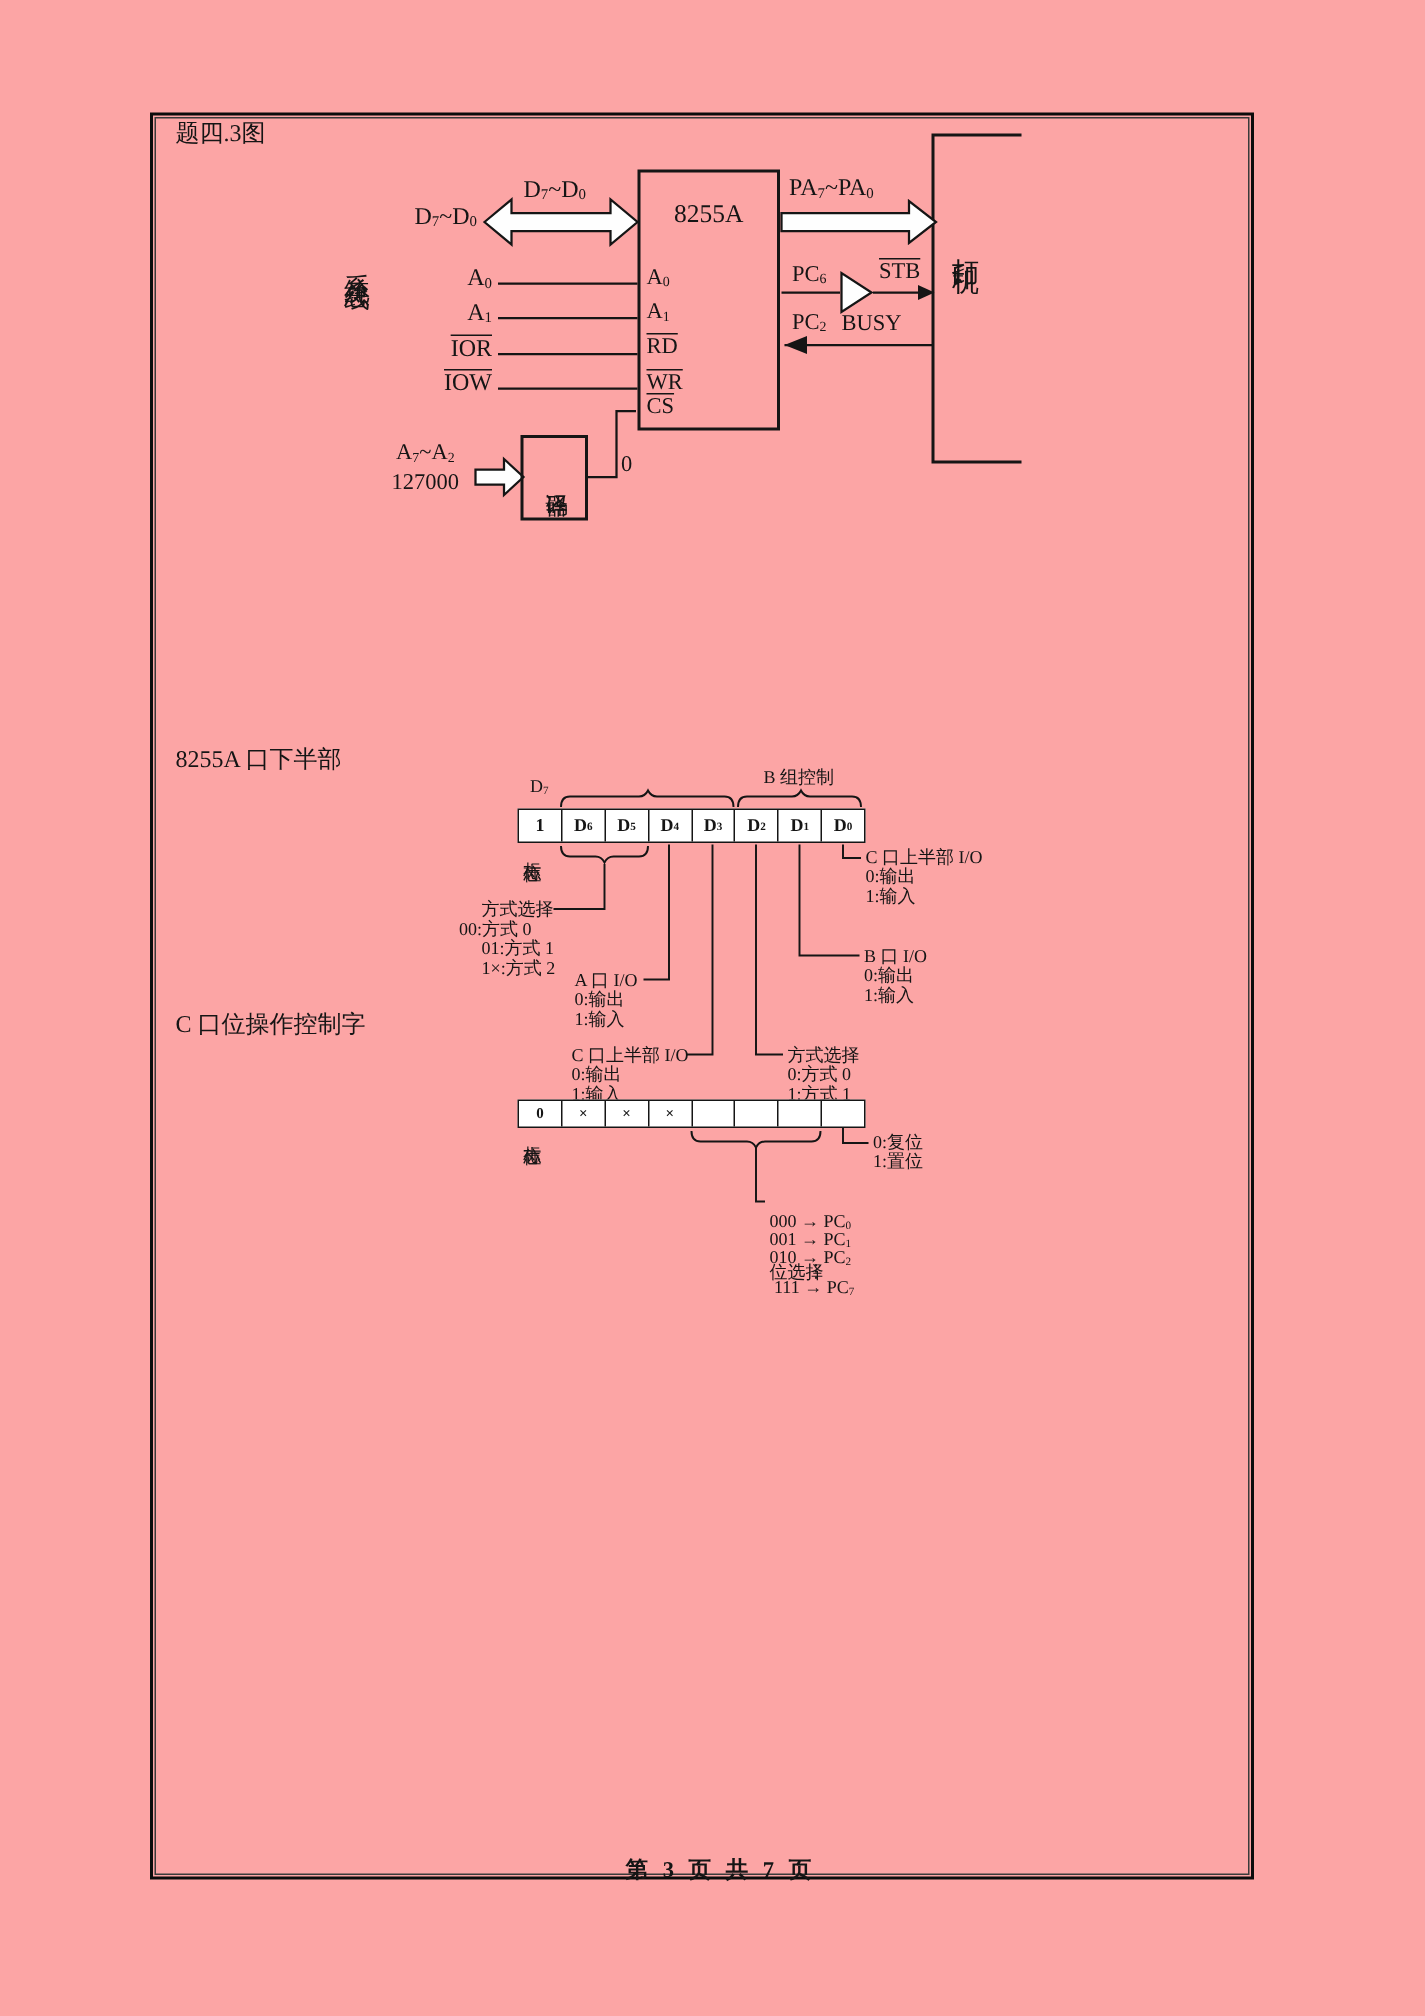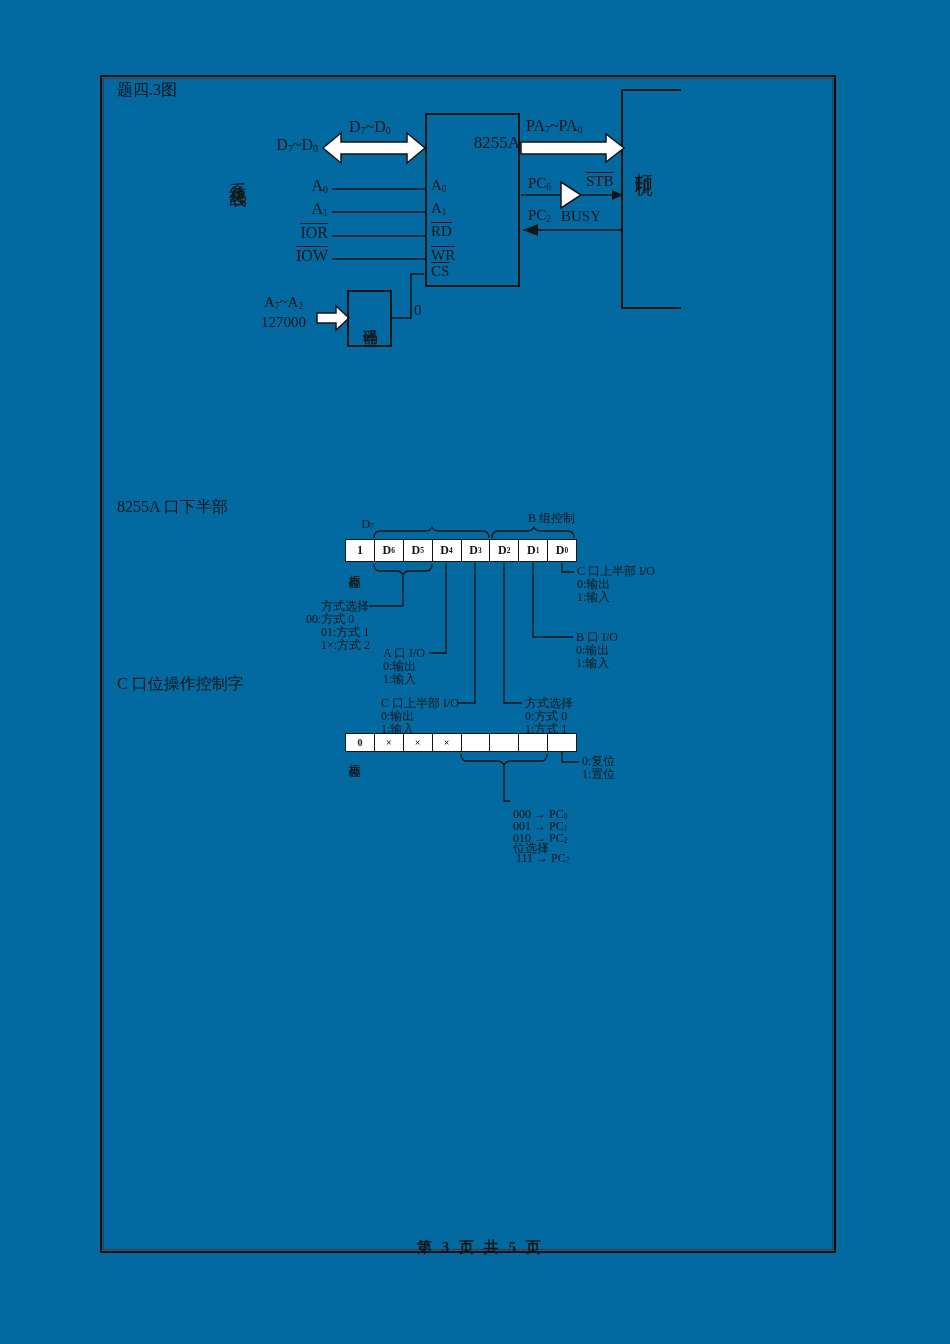--- a/index.html
+++ b/index.html
@@ -1,25 +1,25 @@
 <!DOCTYPE html>
 <html><head>
 <meta charset="utf-8">
 <style>
   html,body{margin:0;padding:0;background:#fff;}
-  .page{position:relative;width:950px;height:1344px;background:#0369a1;overflow:hidden;
+  .page{position:relative;width:950px;height:1344px;background:#fca5a5;overflow:hidden;
         font-family:"Liberation Serif","DejaVu Serif",serif;color:#151515;}
   .frame{position:absolute;left:100px;top:75px;width:736px;height:1178px;border:2px solid #0c0c0c;box-sizing:border-box;}
   .frame-in{position:absolute;left:1px;top:1px;right:1px;bottom:1px;border:1px solid #3a3a3a;}
   .t{position:absolute;white-space:nowrap;line-height:1.15;}
   .b{font-weight:normal;}
   .s12{font-size:12px}.s15{font-size:15px}.s16{font-size:16px}.s17{font-size:17px}.s18{font-size:18px}
   .ovl{text-decoration:overline;}
   .ra{text-align:right;}
-  .ctr{text-align:right;}
+  .ctr{text-align:center;}
   .vt{writing-mode:vertical-rl;text-orientation:upright;letter-spacing:3px;}
   .vt2{writing-mode:vertical-rl;text-orientation:upright;letter-spacing:1px;}
   sub{font-size:62%;vertical-align:-0.2em;line-height:0;}
   svg.overlay{position:absolute;left:0;top:0;}
   .box{position:absolute;border:2px solid #151515;box-sizing:border-box;display:flex;align-items:center;justify-content:center;}
   .bitrow{position:absolute;display:flex;border:1.5px solid #151515;box-sizing:border-box;background:#fff;}
   .bitrow .cell{flex:1 1 0;border-left:1.5px solid #151515;display:flex;align-items:center;justify-content:center;font-weight:bold;font-size:12px;}
   .bitrow .cell:first-child{border-left:none;}
   .row2 .cell{font-size:10px;}
   .footer{letter-spacing:3px;font-weight:bold;z-index:5;}
@@ -62,21 +62,21 @@
       <path d="M504,563V703H522"></path>
       <path d="M533,563V637H573"></path>
       <path d="M562,563V572H574"></path>
       <path d="M461,754Q461,761 467,761L498,761Q502,761 504,765Q506,761 510,761L541,761Q547,761 547,754"></path>
       <path d="M504,765V801H510"></path>
       <path d="M562,752V762H579"></path>
     </g>
   </svg>
 
   <span class="t s16" style="left:117px;top:81px">题四.3图</span>
-  <span class="t s15 footer" style="left:417px;top:1239px">第 3 页 共 5 页</span>
+  <span class="t s15 footer" style="left:417px;top:1239px">第 3 页 共 7 页</span>
 
   <span class="t s17 vt" style="left:228px;top:168px">系统总线</span>
   <span class="t s16 b ra" style="left:248px;top:136px;width:70px">D<sub>7</sub>~D<sub>0</sub></span>
   <span class="t s16 b" style="left:349px;top:118px">D<sub>7</sub>~D<sub>0</sub></span>
   <span class="t s16 b ra" style="left:258px;top:177px;width:70px">A<sub>0</sub></span>
   <span class="t s16 b ra" style="left:258px;top:200px;width:70px">A<sub>1</sub></span>
   <span class="t s16 b ra ovl" style="left:258px;top:224px;width:70px">IOR</span>
   <span class="t s16 b ra ovl" style="left:258px;top:247px;width:70px">IOW</span>
 
   <div class="box" style="left:425px;top:113px;width:95px;height:174px"></div>

